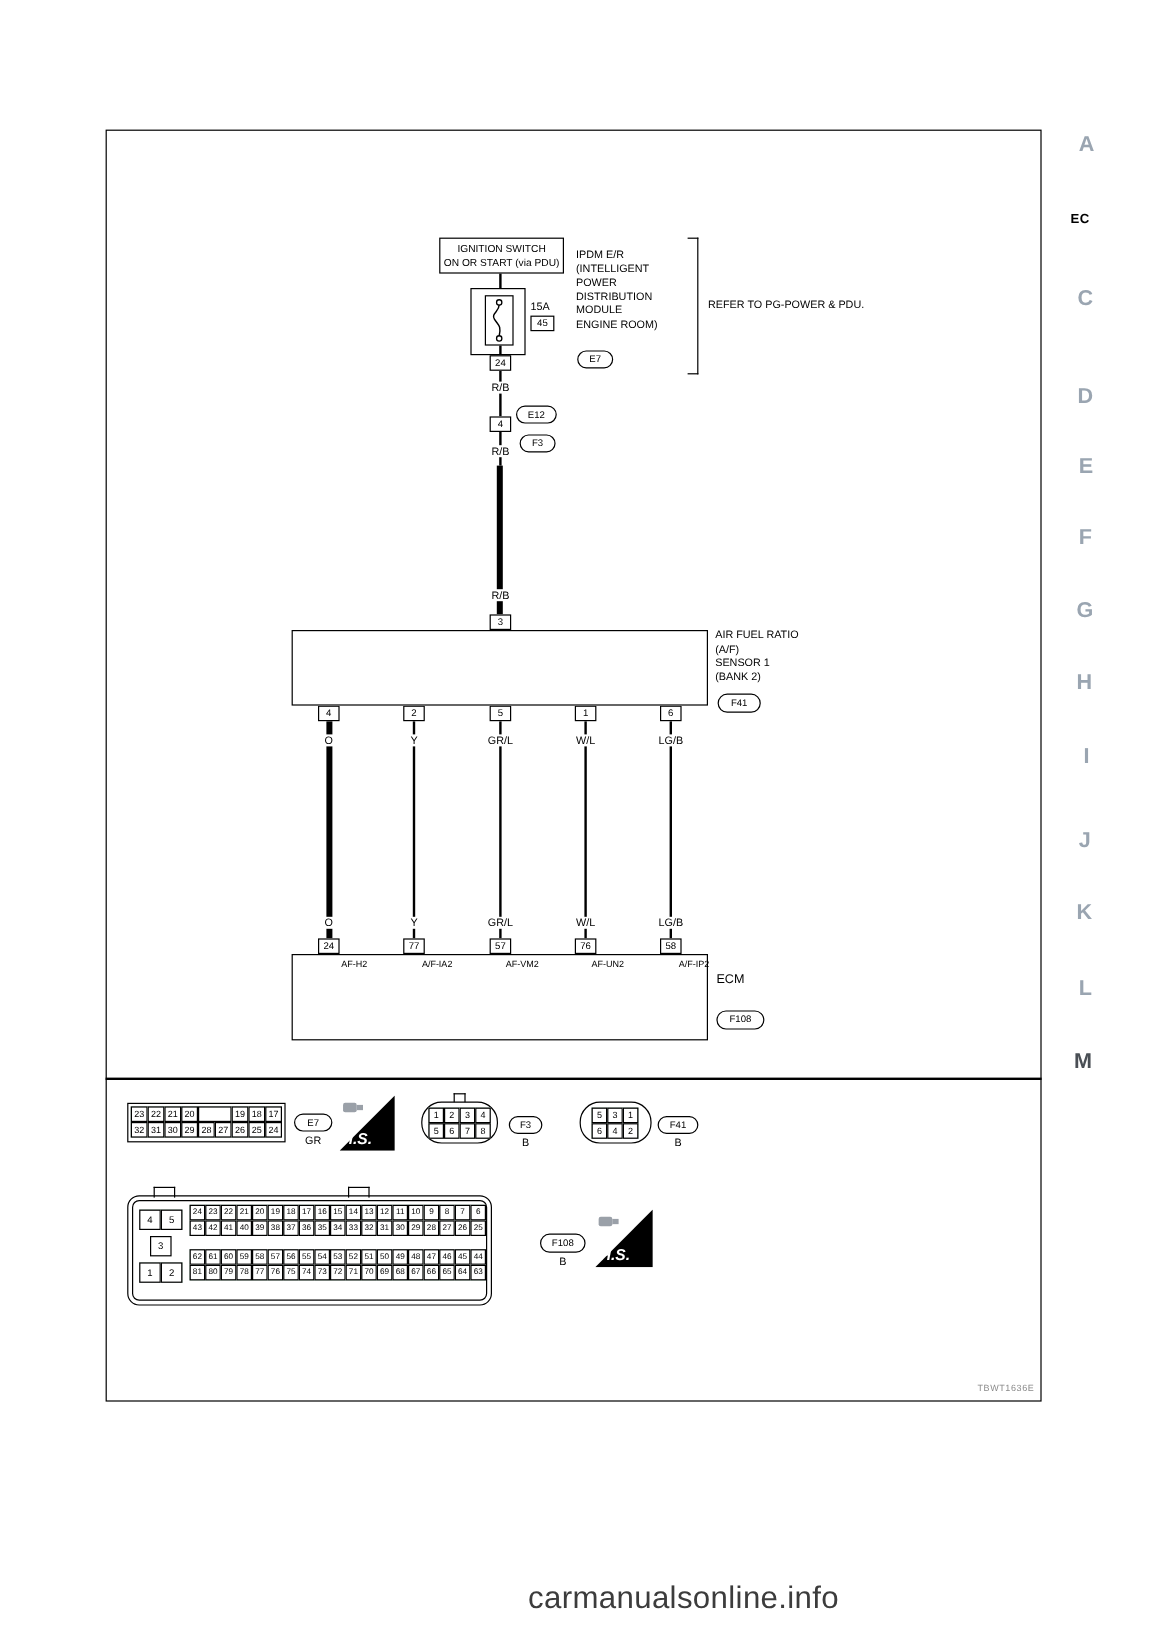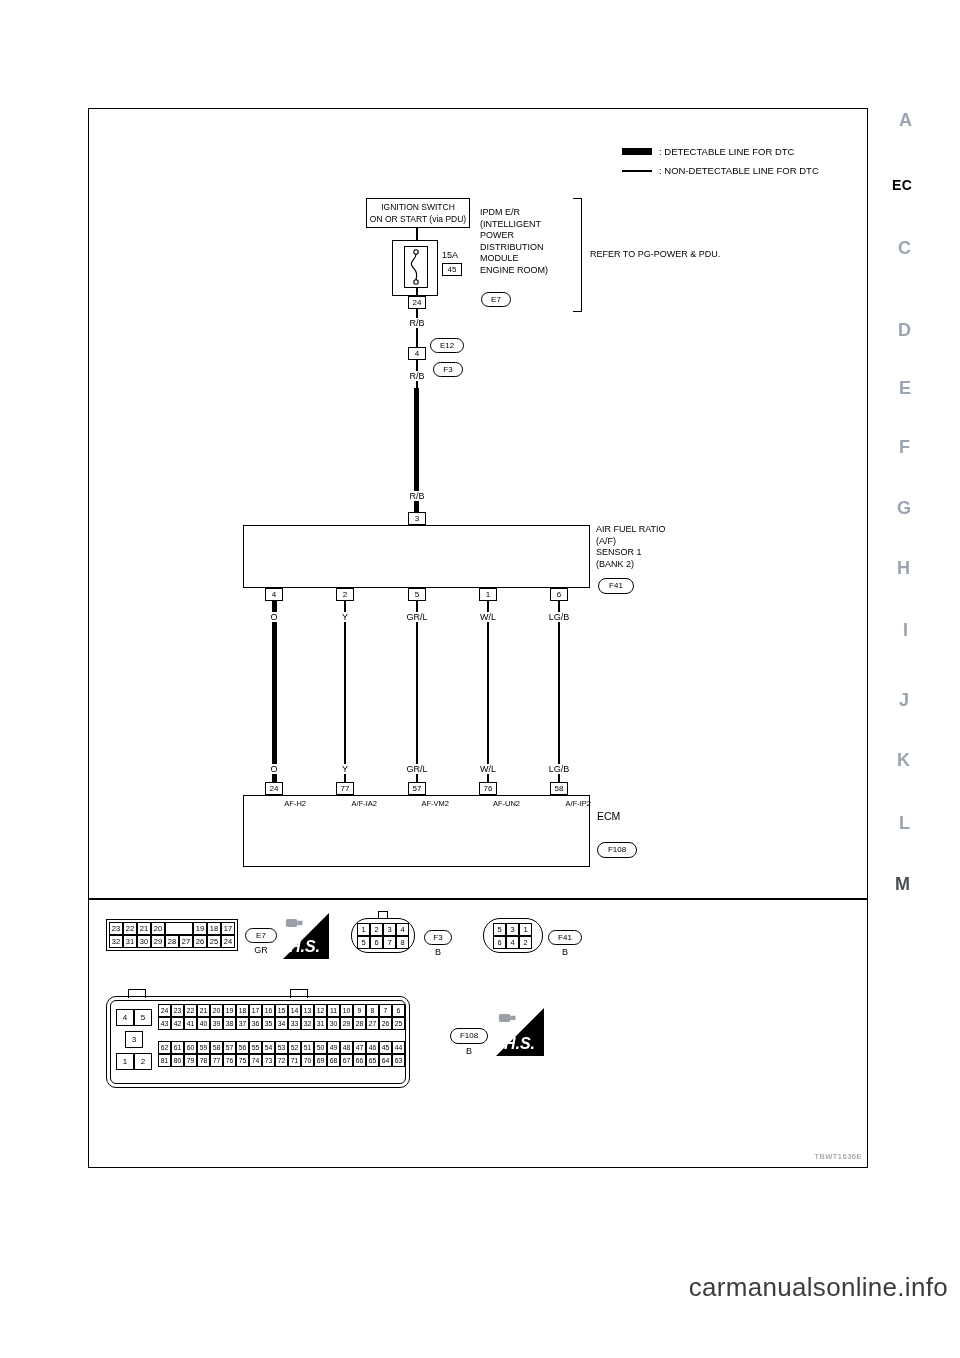--- a/index.html
+++ b/index.html
@@ -4,21 +4,21 @@
 <style>
   * { margin:0; padding:0; box-sizing:border-box; }
   html,body { background:#fff; }
   body { font-family:"Liberation Sans", sans-serif; color:#000; }
   .page { position:relative; width:960px; height:1358px; background:#fff; overflow:hidden; }
   .abs { position:absolute; }
   .box { position:absolute; border:1px solid #000; background:transparent; }
 
   
   .tab { position:absolute; font-size:18px; font-weight:bold; color:#9aa5b1; letter-spacing:0.5px; }
-  .tab.active { color:#000; font-size:14px; }
+  .tab.active { color:#000; font-size:11px; }
 
   .title { position:absolute; left:540px; top:112px; width:322px; text-align:right;
            font-size:20px; font-weight:bold; letter-spacing:0.5px; }
 
   .legend { position:absolute; left:622px; top:142px; }
   .legend-row { display:flex; align-items:center; height:19px; }
   .swatch { display:inline-block; width:30px; margin-right:7px; background:#000; }
   .swatch.thick-s { height:7px; }
   .swatch.thin-s { height:2px; }
   .legend-label { font-size:9.5px; }
@@ -47,28 +47,28 @@
   .ecm-grid .grid-cell { width:13px; font-size:6.8px; }
   .side-grid .grid-cell { width:18px; height:17px; line-height:15px; font-size:8px; }
 
   .double-border { display:inline-block; border:1px solid #000; padding:2px; background:#fff; }
 
   .oval-conn { position:absolute; border:1.5px solid #000; border-radius:17px; background:#fff; }
   .conn-tab { position:absolute; border:1px solid #000; border-bottom:none; background:#fff; }
 
   .hs-box { position:absolute; width:46px; height:46px; }
   .hs-box .tri { position:absolute; left:0; top:0; width:100%; height:100%; }
-  .hs-text { position:absolute; right:9px; bottom:3px; color:#fff; font-weight:bold;
-             font-style:italic; font-size:16px; }
+  .hs-text { position:absolute; right:19px; bottom:3px; color:#fff; font-weight:bold;
+             font-style:italic; font-size:13px; }
   .hs-icon { position:absolute; left:2px; top:2px; width:21px; height:15px; }
 
   .color-label { position:absolute; font-size:9px; text-align:center; }
   .fig-code { position:absolute; left:790px; top:1152px; width:72px; text-align:right;
               font-size:7.5px; color:#8a8a8a; letter-spacing:0.5px; }
-  .watermark { position:absolute; left:440px; top:1272px; width:508px; text-align:right;
+  .watermark { position:absolute; left:440px; top:1316px; width:508px; 
                font-size:26px; color:#3c3c3c; letter-spacing:0.3px; }
 </style>
 </head>
 <body>
 
 <div class="page">
 
   <span class="tab" style="left:899px;top:110px">A</span>
   <span class="tab active" style="left:892px;top:177px">EC</span>
   <span class="tab" style="left:898px;top:238px">C</span>
@@ -78,30 +78,20 @@
   <span class="tab" style="left:897px;top:498px">G</span>
   <span class="tab" style="left:897px;top:558px">H</span>
   <span class="tab" style="left:903px;top:620px">I</span>
   <span class="tab" style="left:899px;top:690px">J</span>
   <span class="tab" style="left:897px;top:750px">K</span>
   <span class="tab" style="left:899px;top:813px">L</span>
   <span class="tab" style="left:895px;top:874px;color:#4a4f55">M</span>
 
   <div class="box" style="left:88px;top:108px;width:780px;height:1060px"></div>
 
-  <div class="legend">
-    <div class="legend-row">
-      <span class="swatch thick-s"></span>
-      <span class="legend-label">: DETECTABLE LINE FOR DTC</span>
-    </div>
-    <div class="legend-row">
-      <span class="swatch thin-s"></span>
-      <span class="legend-label">: NON-DETECTABLE LINE FOR DTC</span>
-    </div>
-  </div>
 
   <div class="box center" style="left:366px;top:198px;width:104px;height:30px;padding-top:2px">
     <div style="font-size:8.5px;line-height:12px">IGNITION SWITCH</div>
     <div style="font-size:8.5px;line-height:12px">ON OR START (via PDU)</div>
   </div>
 
   <div class="vline" style="left:416px;top:228px;height:12px"></div>
 
   <div class="box" style="left:392px;top:240px;width:46px;height:56px"></div>
   <div class="box" style="left:404px;top:246px;width:24px;height:42px">

